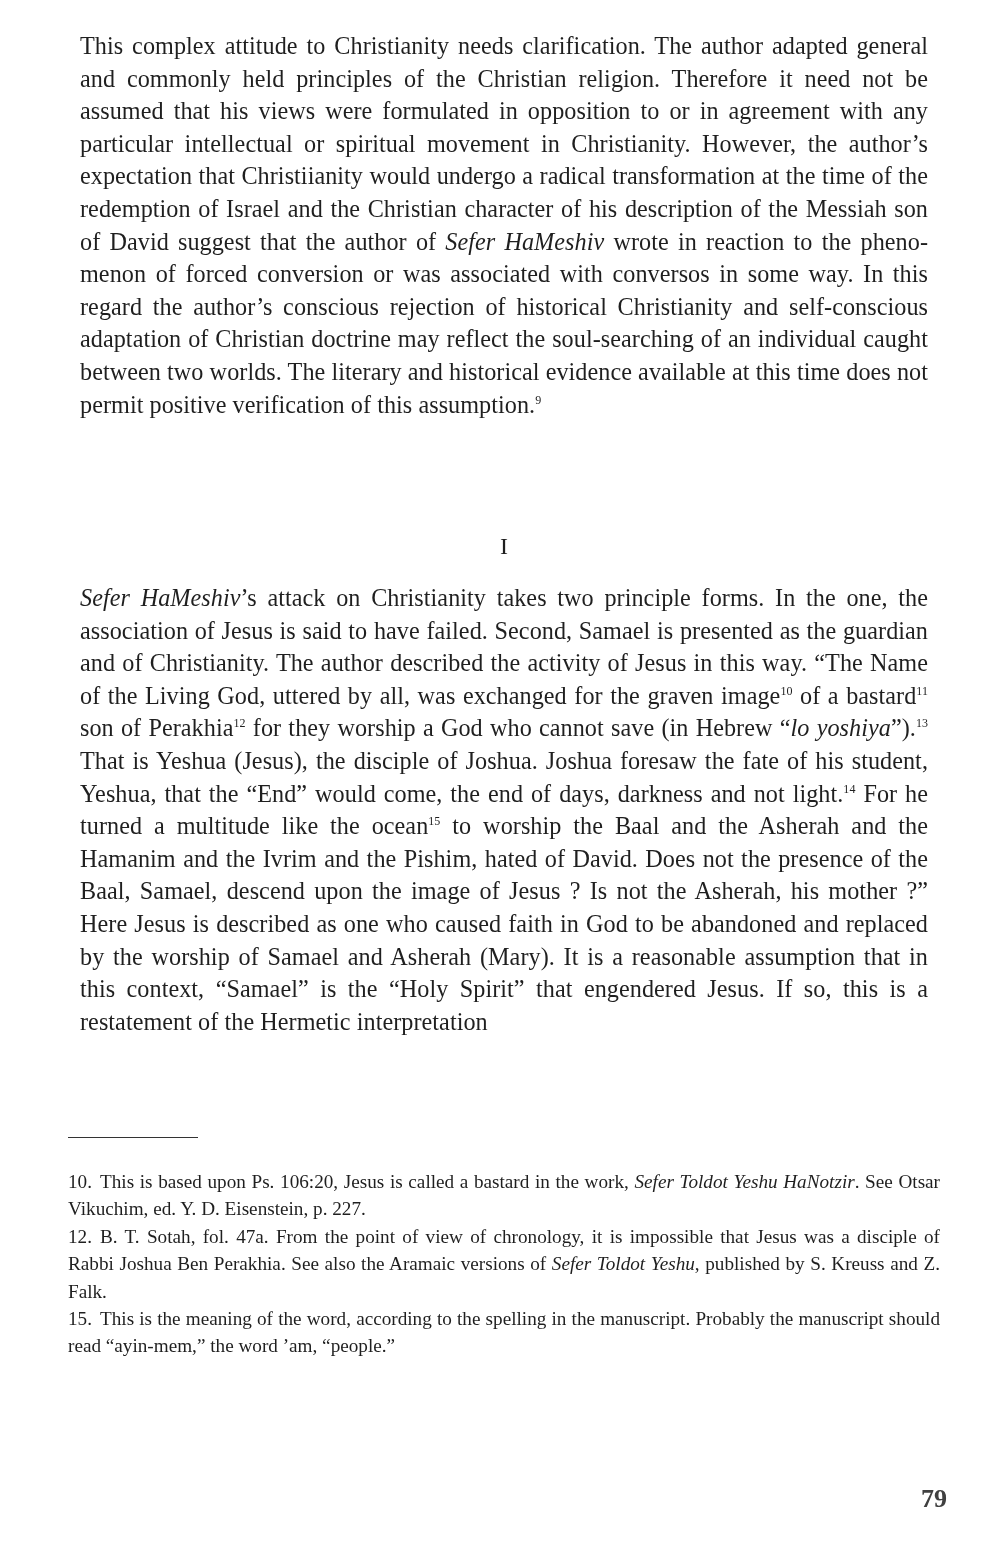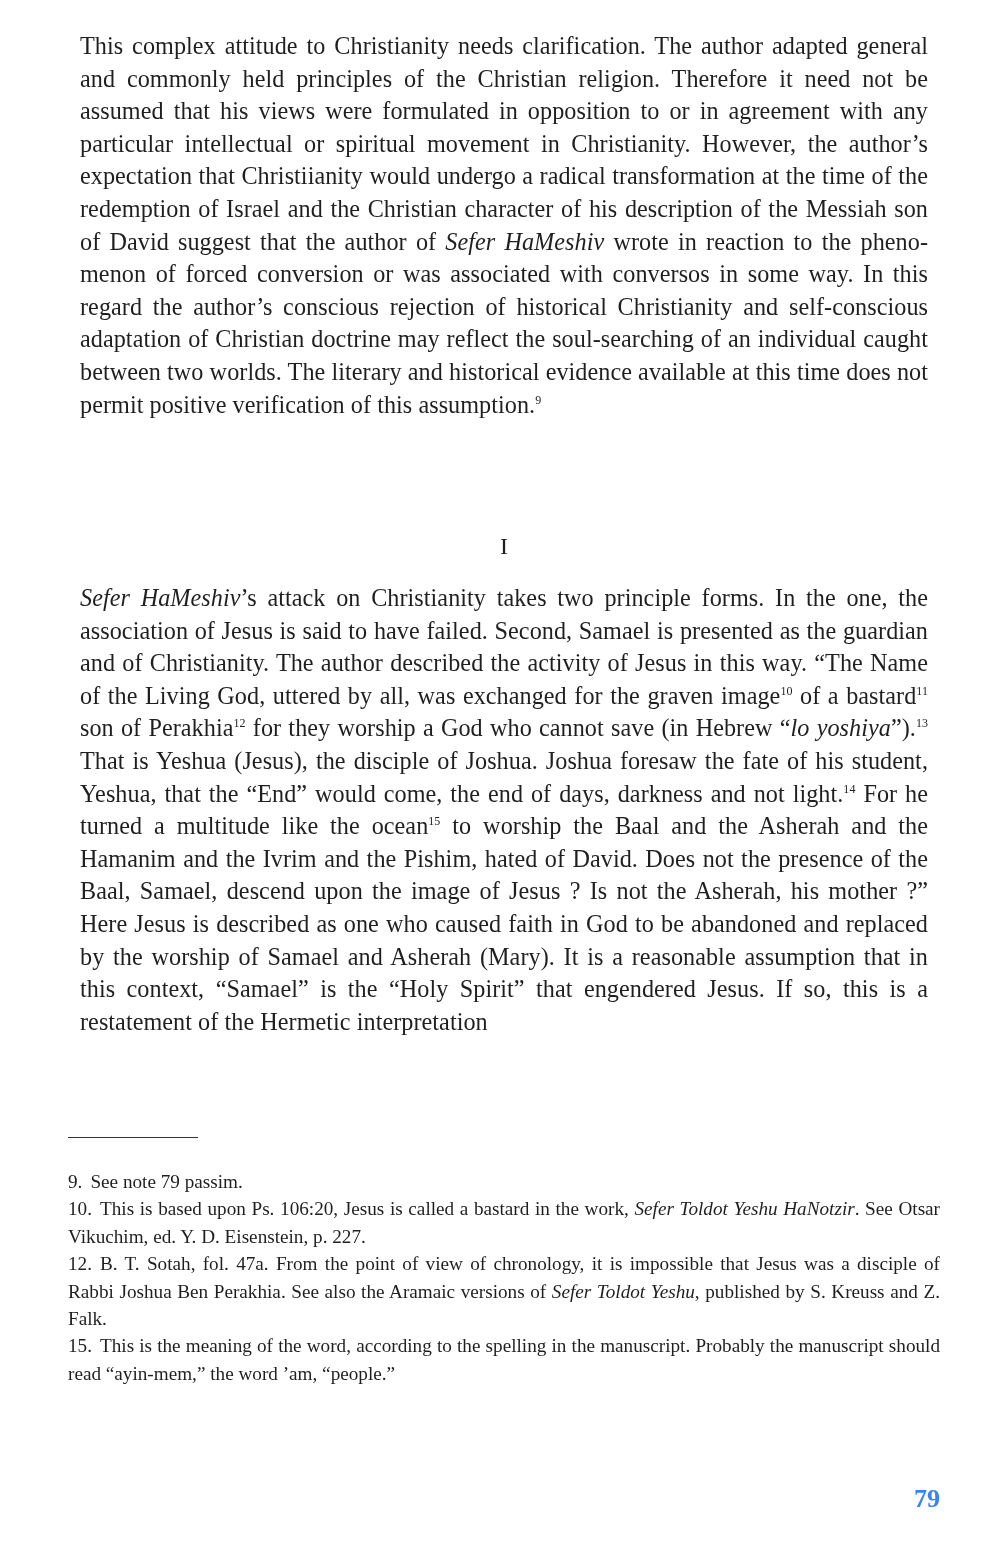--- a/index.html
+++ b/index.html
@@ -69,25 +69,25 @@
       text-align: justify;
     }
     .footnote {
       margin: 0;
     }
     .fn-num {
       margin-right: 8px;
     }
     .page-number {
       position: absolute;
-      right: 60px;
+      right: 53px;
       top: 1484px;
       font-size: 26px;
       font-weight: bold;
-      color: #3b82f6;
+      color: #404040;
     }
     i { font-style: italic; }
   </style>
 </head>
 <body>
 
 <div class="page">
 
   <div class="body-text">
     <p><span>This complex attitude to Christianity needs clarification. The author adapted general and commonly held principles of the Christian religion. Therefore it need not be assumed that his views were formulated in opposition to or in agreement with any particular intellectual or spiritual movement in Christianity. However, the author’s expectation that Christiianity would undergo a radical transformation at the time of the redemption of Israel and the Christian character of his description of the Messiah son of David suggest that the author of </span><i>Sefer HaMeshiv</i><span> wrote in reaction to the pheno-menon of forced conversion or was associated with conversos in some way. In this regard the author’s conscious rejection of historical Christianity and self-conscious adaptation of Christian doctrine may reflect the soul-searching of an individual caught between two worlds. The literary and historical evidence available at this time does not permit positive verification of this assumption.</span><span class="sup">9</span></p>
@@ -95,21 +95,20 @@
 
   <div class="section-heading">I</div>
 
   <div class="body-text para2">
     <p><i>Sefer HaMeshiv</i><span>’s attack on Christianity takes two principle forms. In the one, the association of Jesus is said to have failed. Second, Samael is presented as the guardian and of Christianity. The author described the activity of Jesus in this way. “The Name of the Living God, uttered by all, was exchanged for the graven image</span><span class="sup">10</span><span> of a bastard</span><span class="sup">11</span><span> son of Perakhia</span><span class="sup">12</span><span> for they worship a God who cannot save (in Hebrew “</span><i>lo yoshiya</i><span>”).</span><span class="sup">13</span><span> That is Yeshua (Jesus), the disciple of Joshua. Joshua foresaw the fate of his student, Yeshua, that the “End” would come, the end of days, darkness and not light.</span><span class="sup">14</span><span> For he turned a multitude like the ocean</span><span class="sup">15</span><span> to worship the Baal and the Asherah and the Hamanim and the Ivrim and the Pishim, hated of David. Does not the presence of the Baal, Samael, descend upon the image of Jesus ? Is not the Asherah, his mother ?” Here Jesus is described as one who caused faith in God to be abandoned and replaced by the worship of Samael and Asherah (Mary). It is a reasonable assumption that in this context, “Samael” is the “Holy Spirit” that engendered Jesus. If so, this is a restatement of the Hermetic interpretation</span></p>
   </div>
 
   <div class="footnote-rule"></div>
 
   <div class="footnotes">
-    <p class="footnote"><span class="fn-num">9.</span><span>See note 79 passim.</span></p>
     <p class="footnote"><span class="fn-num">10.</span><span>This is based upon Ps. 106:20, Jesus is called a bastard in the work, </span><i>Sefer Toldot Yeshu HaNotzir</i><span>. See Otsar Vikuchim, ed. Y. D. Eisenstein, p. 227.</span></p>
     <p class="footnote"><span class="fn-num">12.</span><span>B. T. Sotah, fol. 47a. From the point of view of chronology, it is impossible that Jesus was a disciple of Rabbi Joshua Ben Perakhia. See also the Aramaic versions of </span><i>Sefer Toldot Yeshu</i><span>, published by S. Kreuss and Z. Falk.</span></p>
     <p class="footnote"><span class="fn-num">15.</span><span>This is the meaning of the word, according to the spelling in the manuscript. Probably the manuscript should read “ayin-mem,” the word ’am, “people.”</span></p>
   </div>
 
 </div>
 
 <div class="page-number">79</div>
 
 </body></html>

